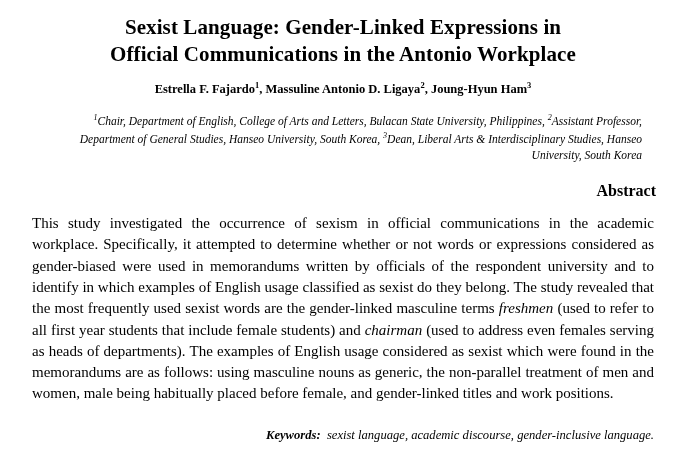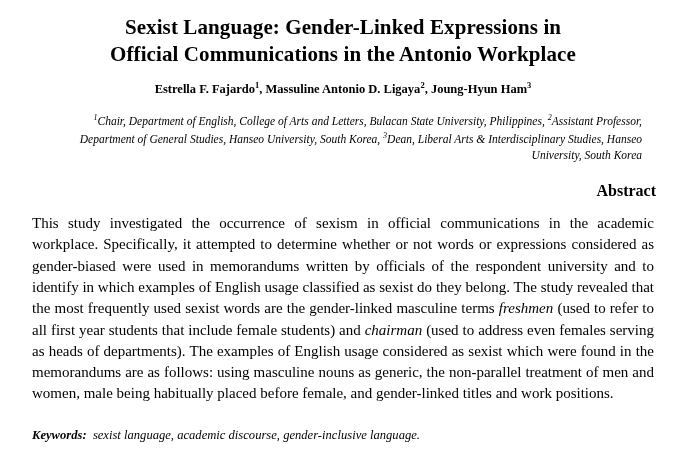--- a/index.html
+++ b/index.html
@@ -68,20 +68,21 @@
     padding: 0 2px;
   }
   .abstract-body i {
     font-style: italic;
   }
   .keywords {
     font-size: 12.6px;
     line-height: 1.42;
     margin-top: 22px;
     padding: 0 2px;
+    text-align: right;
   }
   .keywords .kw-label {
     font-weight: bold;
     font-style: italic;
   }
   .keywords .kw-list {
     font-style: italic;
   }
 </style>
 </head>

